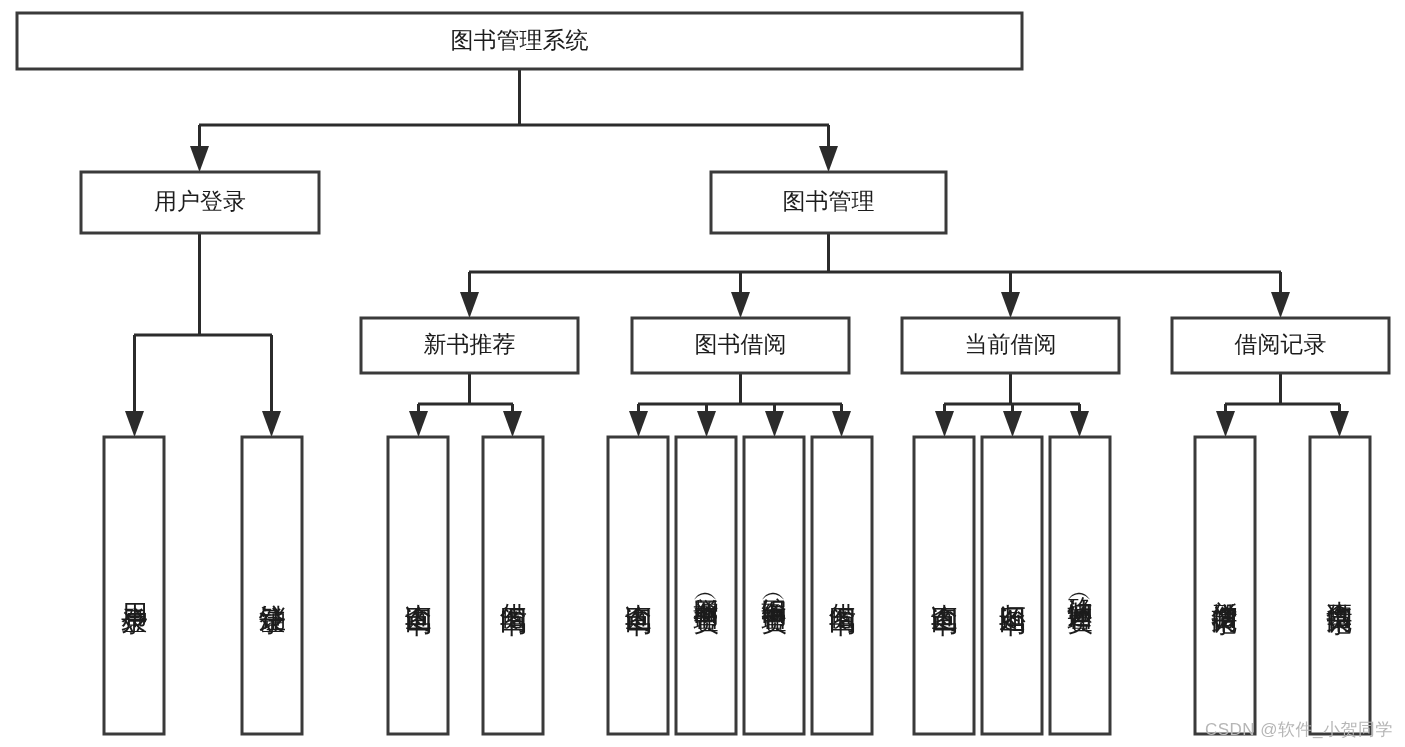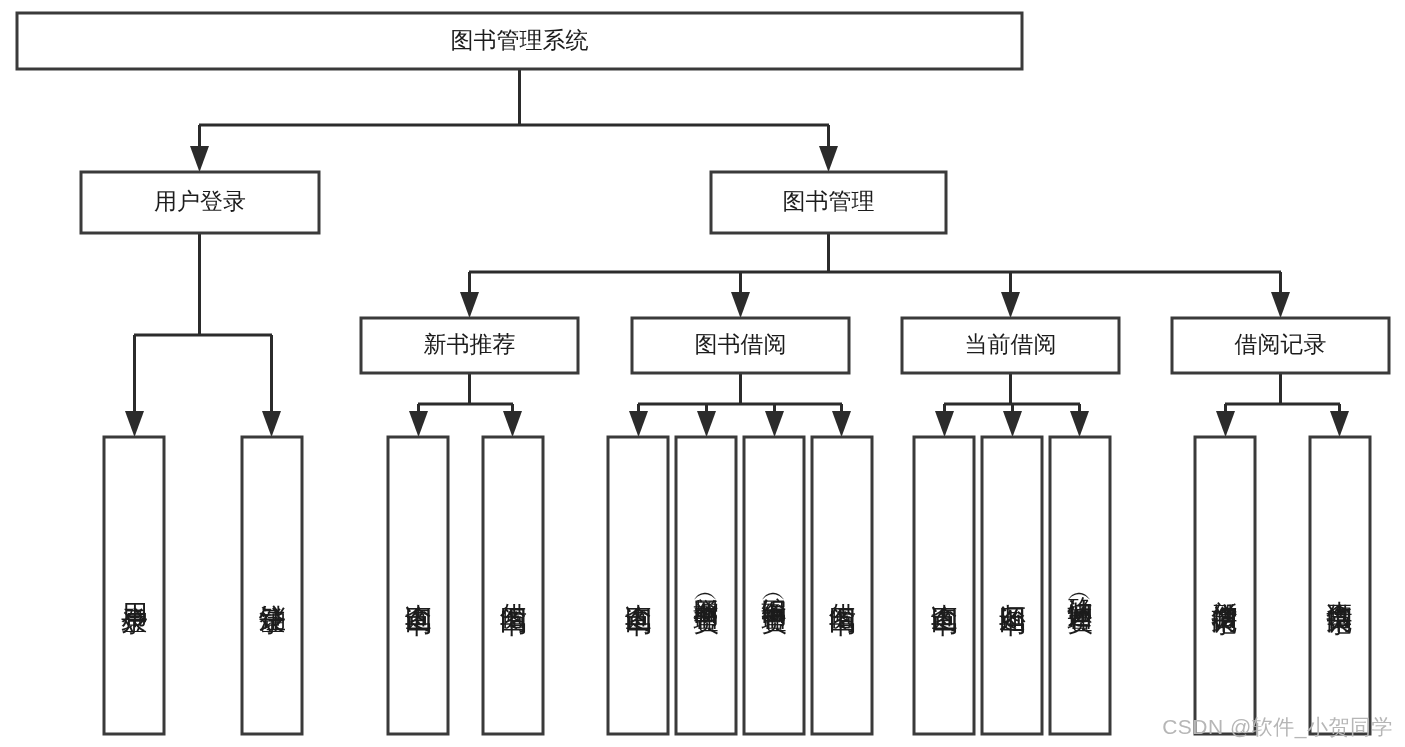--- a/index.html
+++ b/index.html
@@ -55,21 +55,21 @@
     align-items: center;
     justify-content: center;
     white-space: nowrap;
     pointer-events: none;
   }
   .watermark {
     position: absolute;
     right: 12px;
     bottom: 6px;
     font-family: "Liberation Sans", "DejaVu Sans", sans-serif;
-    font-size: 21px;
+    font-size: 17px;
     color: #b6b6b6;
     letter-spacing: 0.5px;
     white-space: nowrap;
     margin-top: 30px;
   }
 </style>
 </head>
 <body>
 
 <svg id="diagram" viewBox="0 0 1405 747" xmlns="http://www.w3.org/2000/svg">

